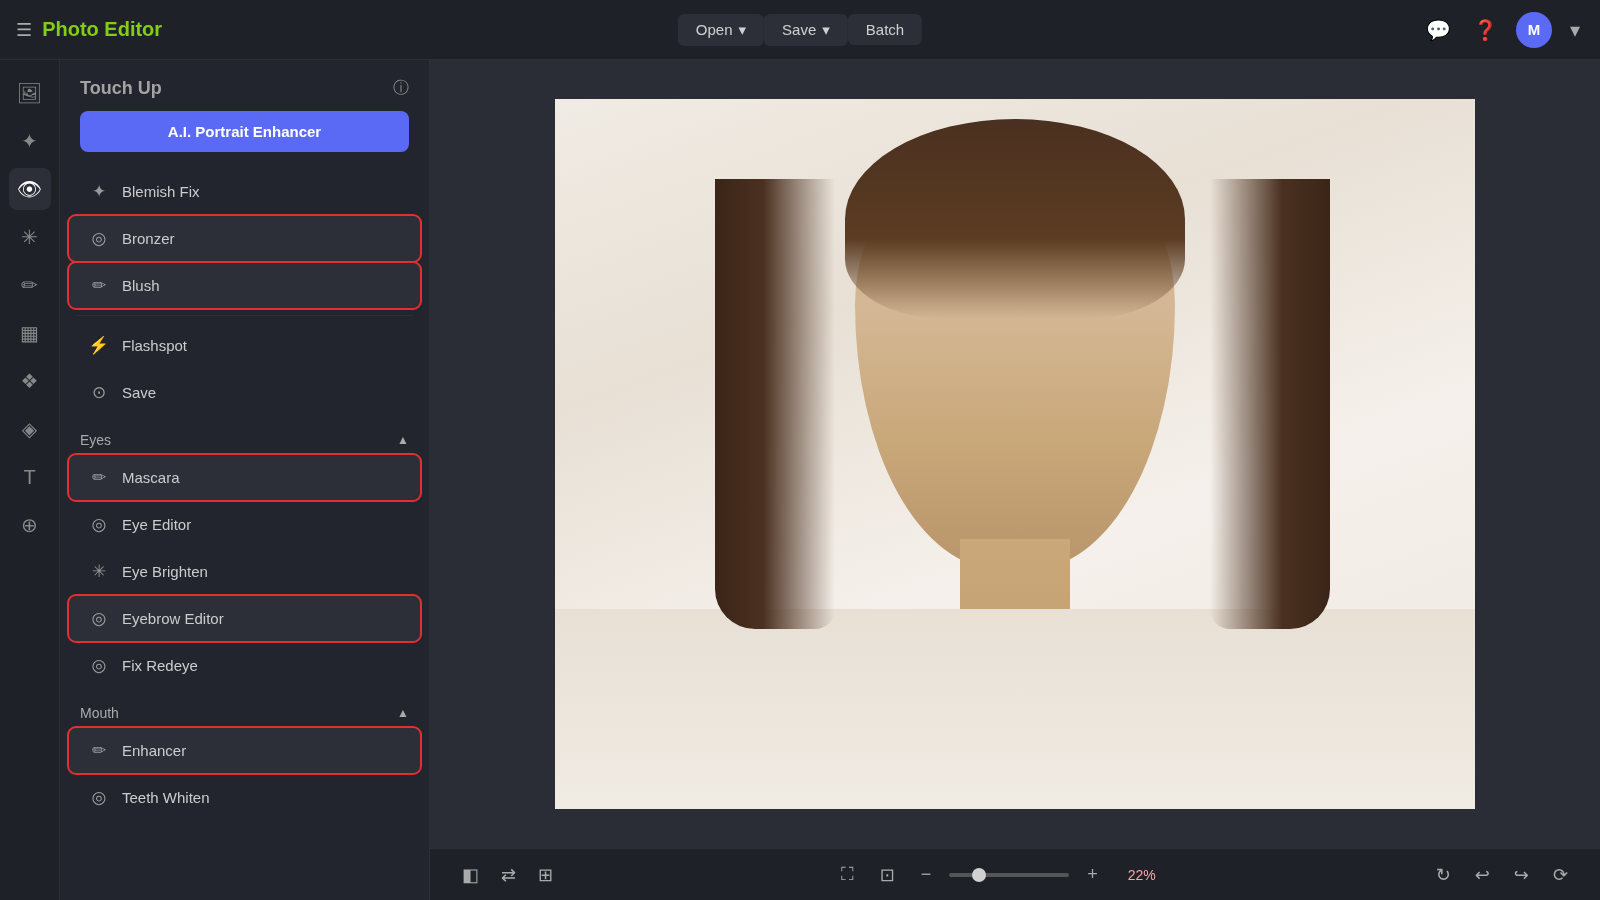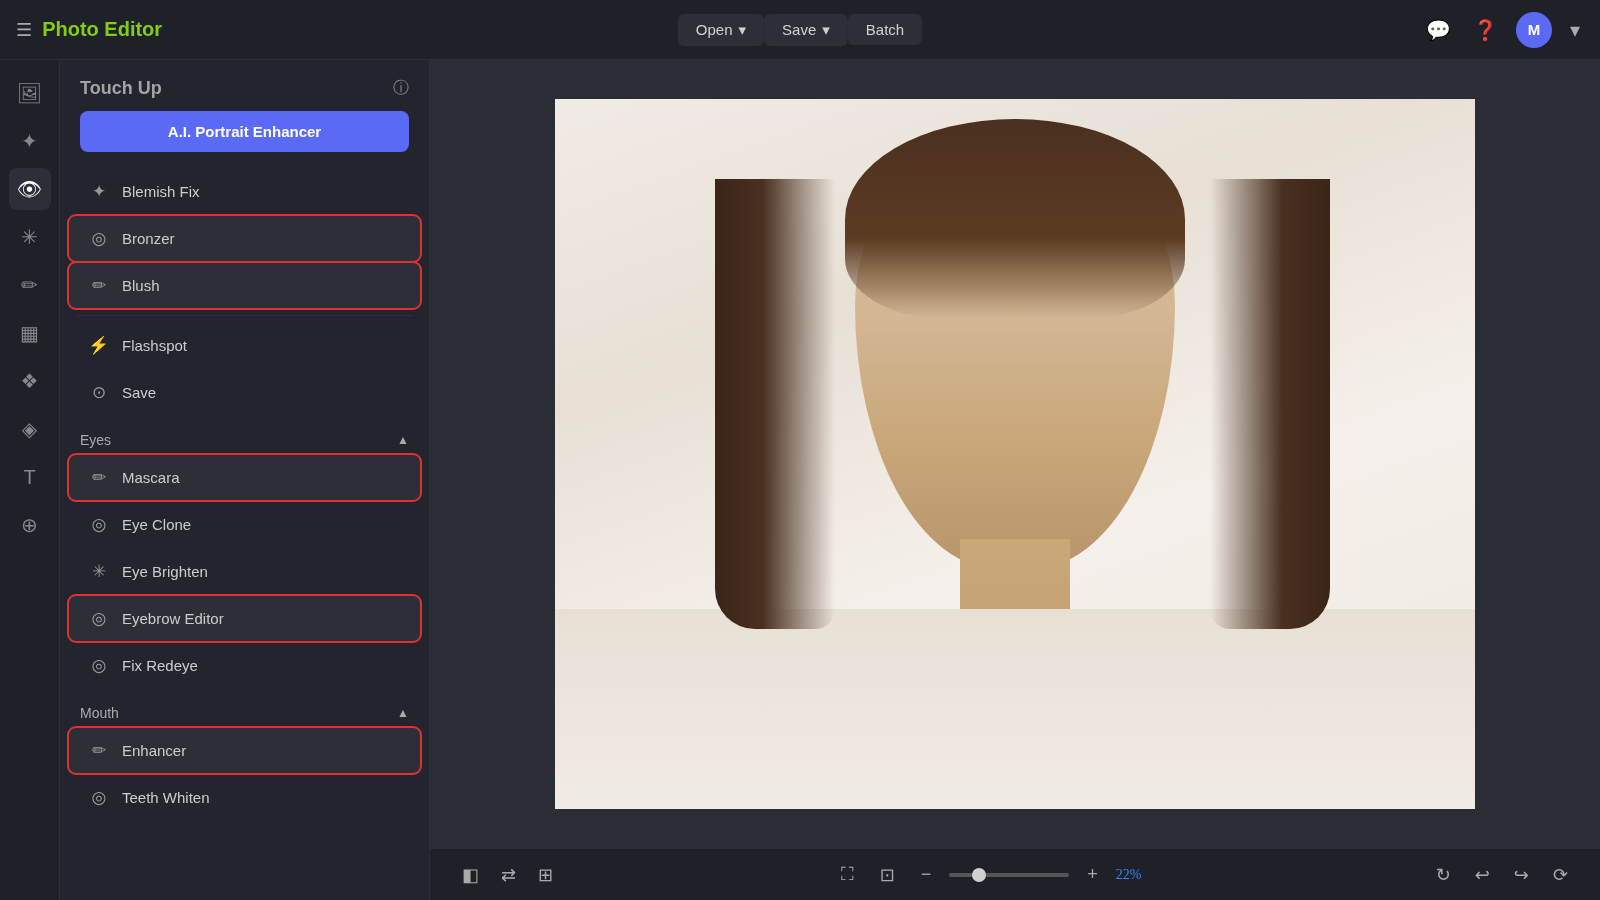--- a/index.html
+++ b/index.html
@@ -286,21 +286,21 @@
       background: #555;
       outline: none;
     }
     .zoom-slider::-webkit-slider-thumb {
       -webkit-appearance: none;
       width: 14px; height: 14px;
       border-radius: 50%;
       background: #d0d0d0;
       cursor: pointer;
     }
-    .zoom-label { color: #3b82f6; font-size: 14px; min-width: 40px; text-align: left; font-family: Liberation Serif, serif; }
+    .zoom-label { color: #fca5a5; font-size: 14px; min-width: 40px; text-align: right; }
   </style>
 </head>
 <body>
 
 <div class="topbar">
   <div class="topbar-left">
     <span class="menu-icon">☰</span>
     <span class="app-title">Photo Editor</span>
   </div>
   <div class="topbar-center">
@@ -372,21 +372,21 @@
     <div class="section-header">
       <span>Eyes</span>
       <span class="chevron">▲</span>
     </div>
     <div class="tool-item selected">
       <span class="tool-icon">✏</span>
       <span>Mascara</span>
     </div>
     <div class="tool-item">
       <span class="tool-icon">◎</span>
-      <span>Eye Clone</span>
+      <span>Eye Editor</span>
     </div>
     <div class="tool-item">
       <span class="tool-icon">✳</span>
       <span>Eye Brighten</span>
     </div>
     <div class="tool-item selected">
       <span class="tool-icon">◎</span>
       <span>Eyebrow Editor</span>
     </div>
     <div class="tool-item">

